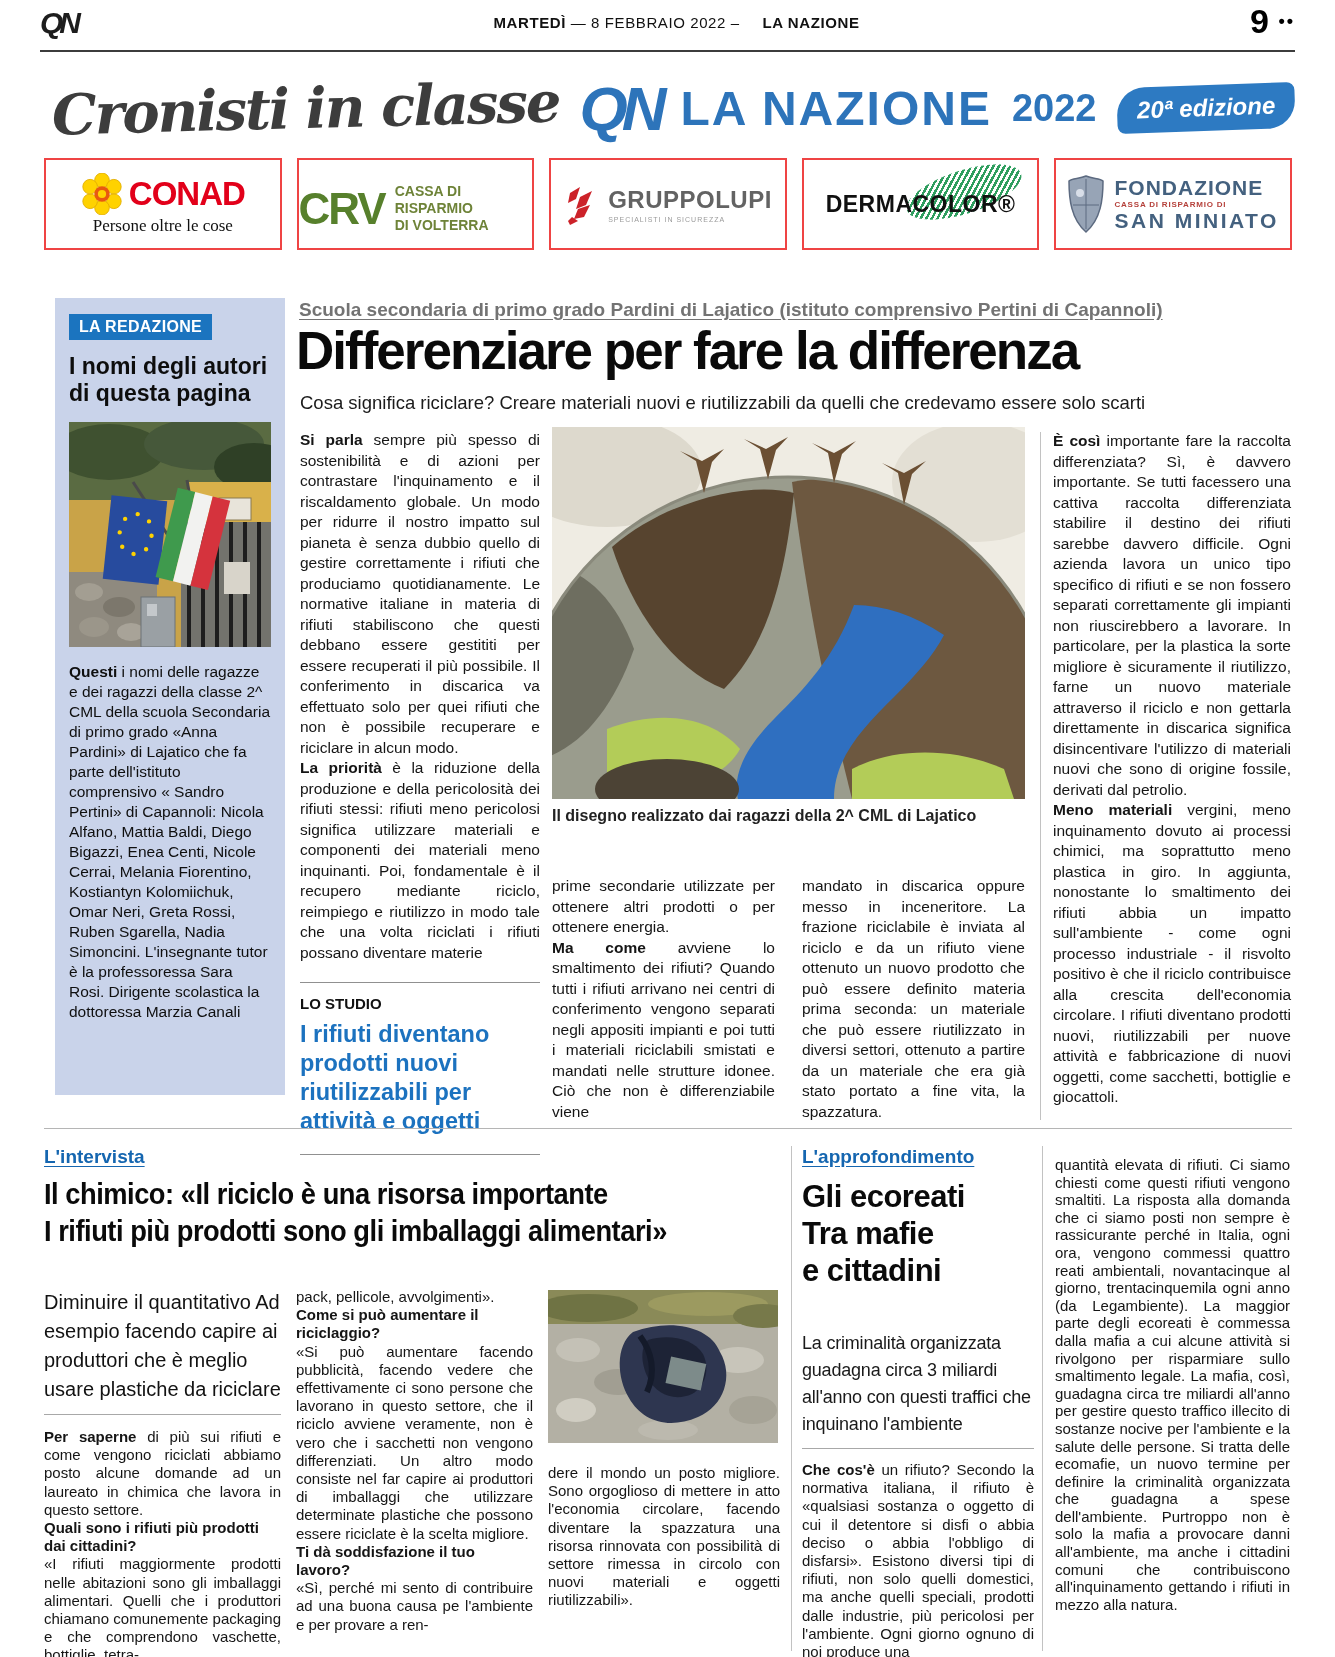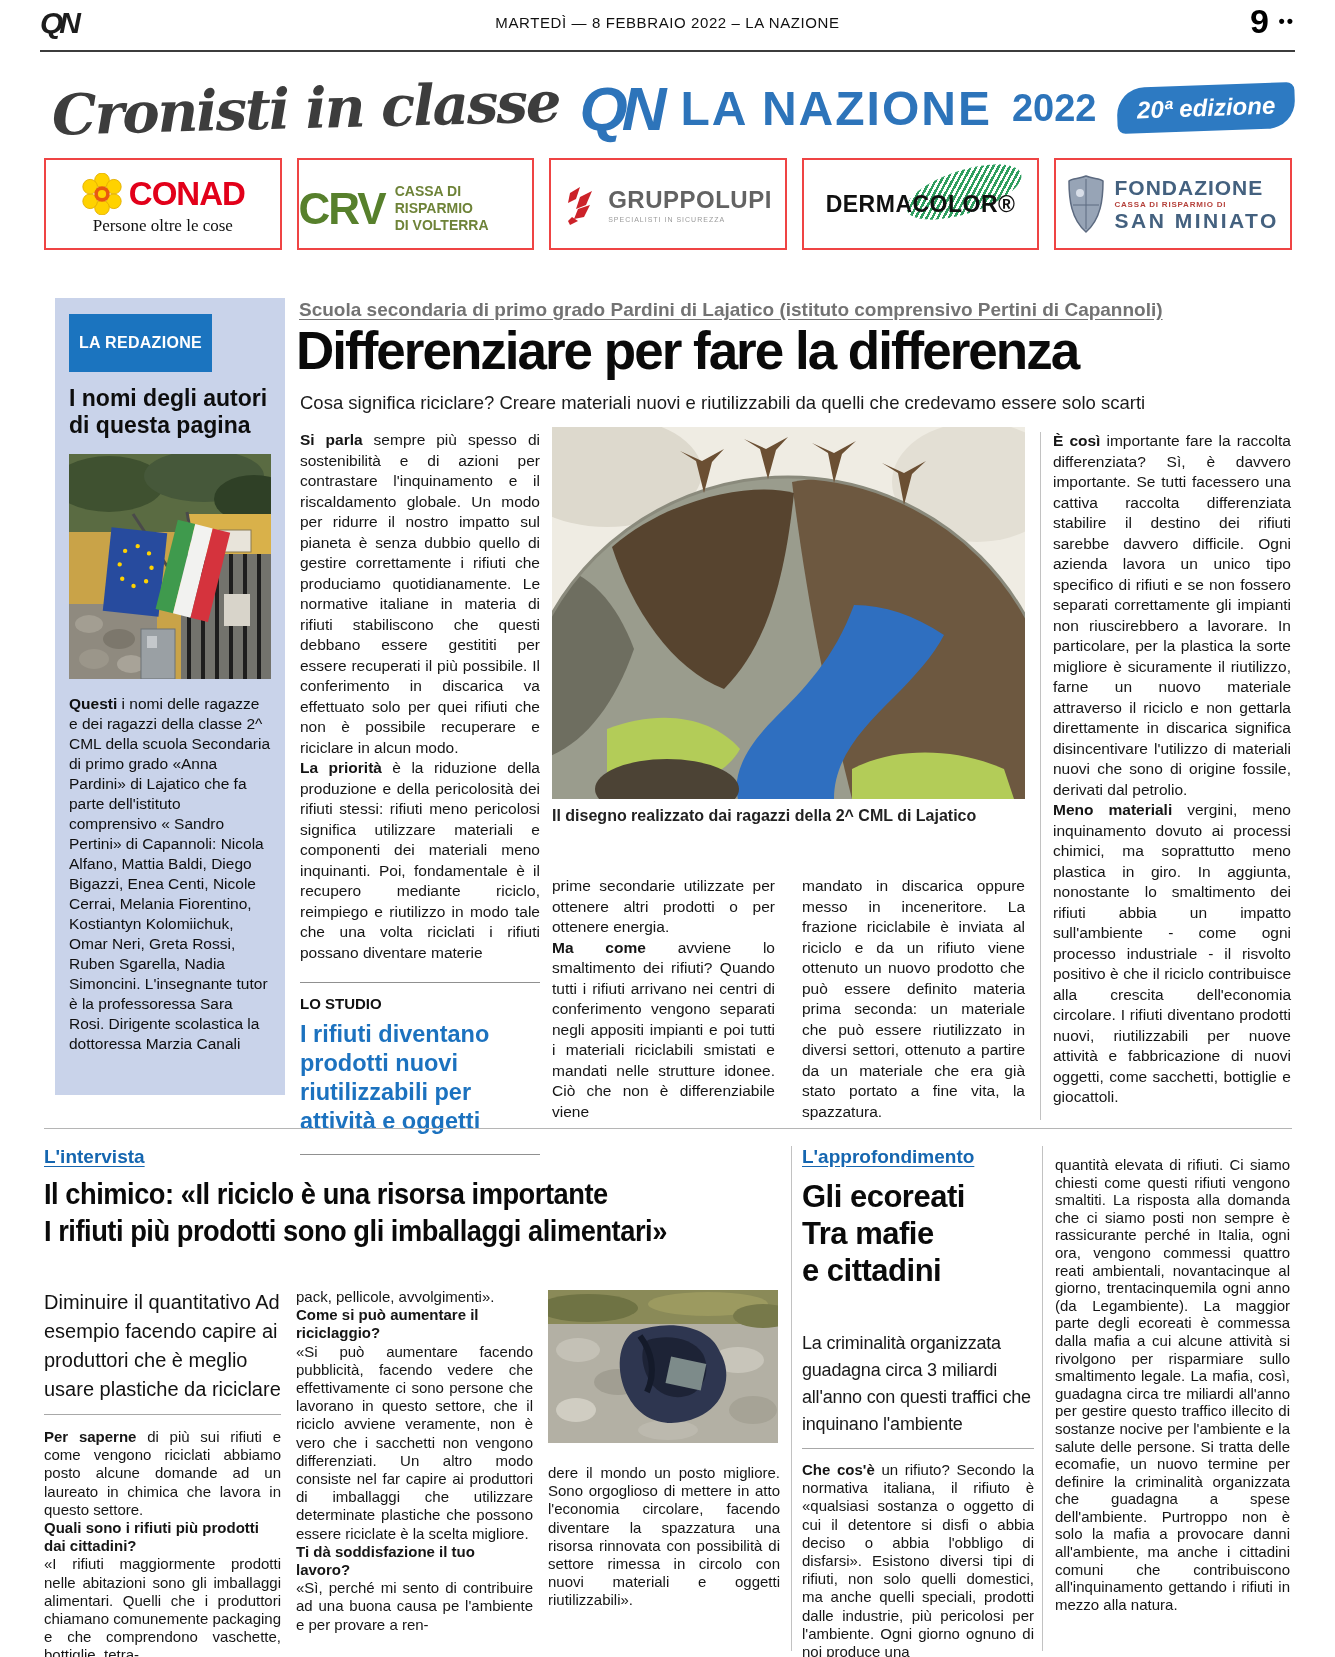--- a/index.html
+++ b/index.html
@@ -3,21 +3,21 @@
 <meta charset="utf-8">
 <style>
   html,body{margin:0;padding:0;background:#e8e8e8;}
   .page{position:relative;width:1335px;height:1657px;margin:0 auto;background:#ffffff;
         font-family:"Liberation Sans",sans-serif;color:#1a1a1a;overflow:hidden;}
   .abs{position:absolute;}
 
   
   .qn-mini{left:40px;top:6px;font-weight:900;font-style:italic;font-size:30px;letter-spacing:-4px;color:#1d1d1d;}
   .topbar-center{left:0;right:0;top:14px;text-align:center;font-size:15px;letter-spacing:.6px;color:#111;}
-  .topbar-center b{font-weight:400;}
+  .topbar-center b{font-weight:700;margin-left:18px;}
   .pagenum{right:40px;top:2px;font-weight:900;font-size:34px;color:#000;}
   .pagenum .dots{font-size:18px;letter-spacing:2px;vertical-align:6px;color:#000;}
   .rule-top{left:40px;right:40px;top:50px;border-top:2px solid #3c3c3c;}
 
   
   .masthead{left:52px;top:62px;width:1240px;height:92px;display:flex;align-items:center;gap:20px;}
   .script-title{font-family:"DejaVu Serif",serif;font-style:italic;font-weight:700;font-size:56px;
                 color:#3d3d3d;letter-spacing:-2px;transform:rotate(-1.5deg);white-space:nowrap;}
   .qn-big{color:#2d74ba;font-weight:900;font-style:italic;font-size:62px;letter-spacing:-6px;}
   .nazione{color:#2d74ba;font-weight:900;font-size:48px;letter-spacing:2px;white-space:nowrap;}
@@ -44,21 +44,21 @@
       background:repeating-linear-gradient(115deg,#2f9e5f 0 3px,#ffffff 3px 6px);
       transform:rotate(-14deg) skewX(-24deg);z-index:1;}
   .sm-row{display:flex;align-items:center;gap:9px;}
   .sm-l1{font-weight:800;font-size:21px;color:#44617f;letter-spacing:1px;line-height:22px;}
   .sm-l2{font-weight:700;font-size:8px;color:#b5413b;letter-spacing:.8px;line-height:11px;}
   .sm-l3{font-weight:800;font-size:21px;color:#44617f;letter-spacing:2.5px;line-height:22px;}
 
   
   .redazione{left:55px;top:298px;width:230px;height:797px;background:#c9d3ea;box-sizing:border-box;padding:16px 14px;}
   .red-badge{display:inline-block;background:#1b74bf;color:#fff;font-weight:800;font-size:16px;
-             padding:20px 10px;letter-spacing:.3px;}
+             padding:4px 10px;letter-spacing:.3px;}
   .red-title{font-size:23px;font-weight:800;line-height:27px;color:#0d0d0d;margin-top:13px;}
   .red-photo{margin-top:15px;width:202px;height:225px;display:block;}
   .red-body{margin-top:15px;font-size:15.5px;line-height:20px;color:#0f0f0f;}
   .ld{font-weight:800;}
 
   
   .kicker{left:299px;top:299px;width:995px;font-size:19px;font-weight:700;color:#737373;
           text-decoration:underline;text-underline-offset:3px;}
   .headline{left:296px;top:320px;width:1000px;font-size:53px;font-weight:900;letter-spacing:-2px;
             color:#0a0a0a;white-space:nowrap;}

